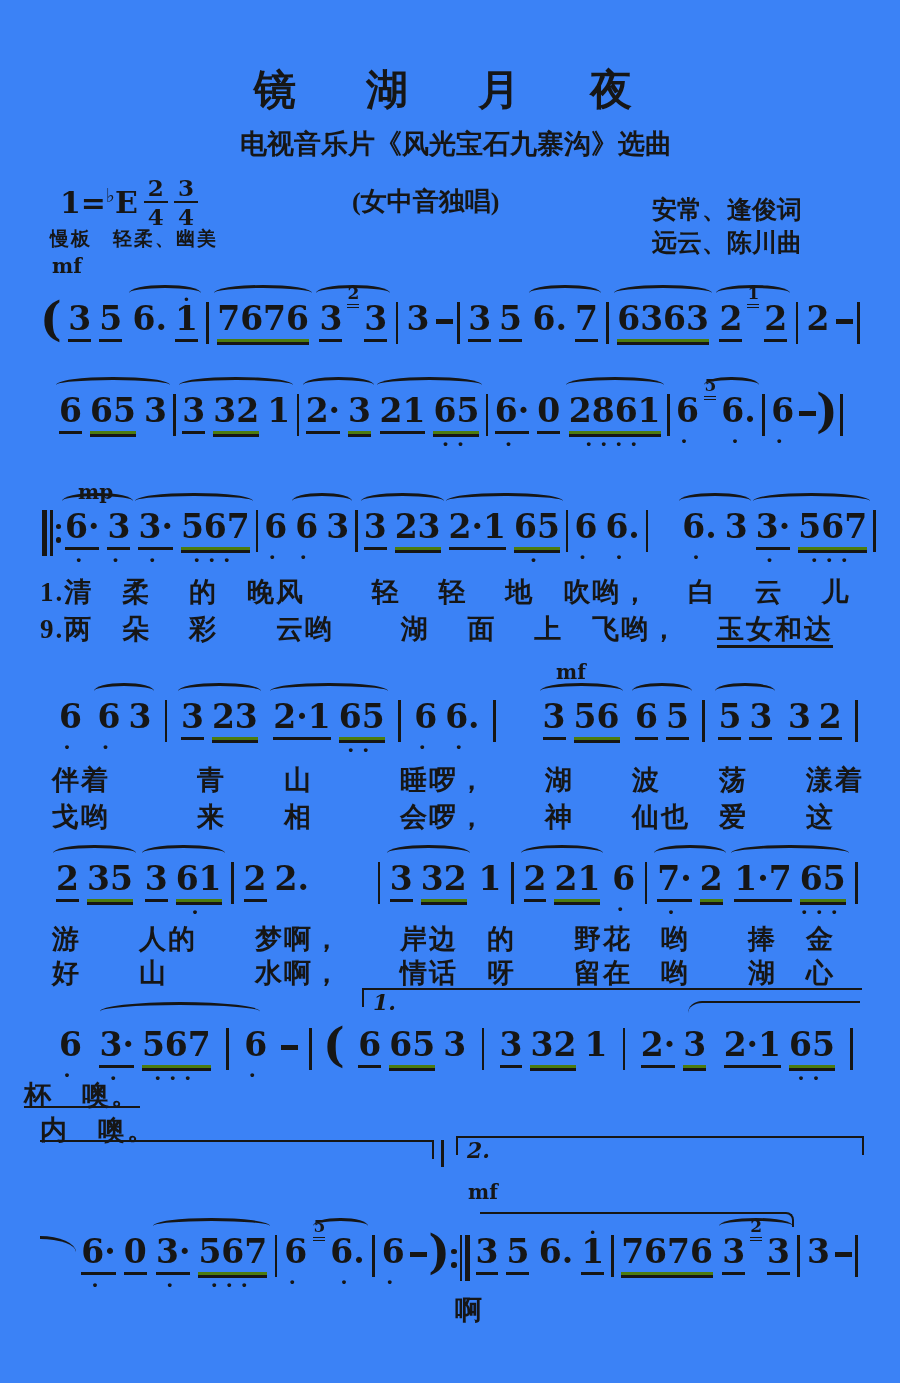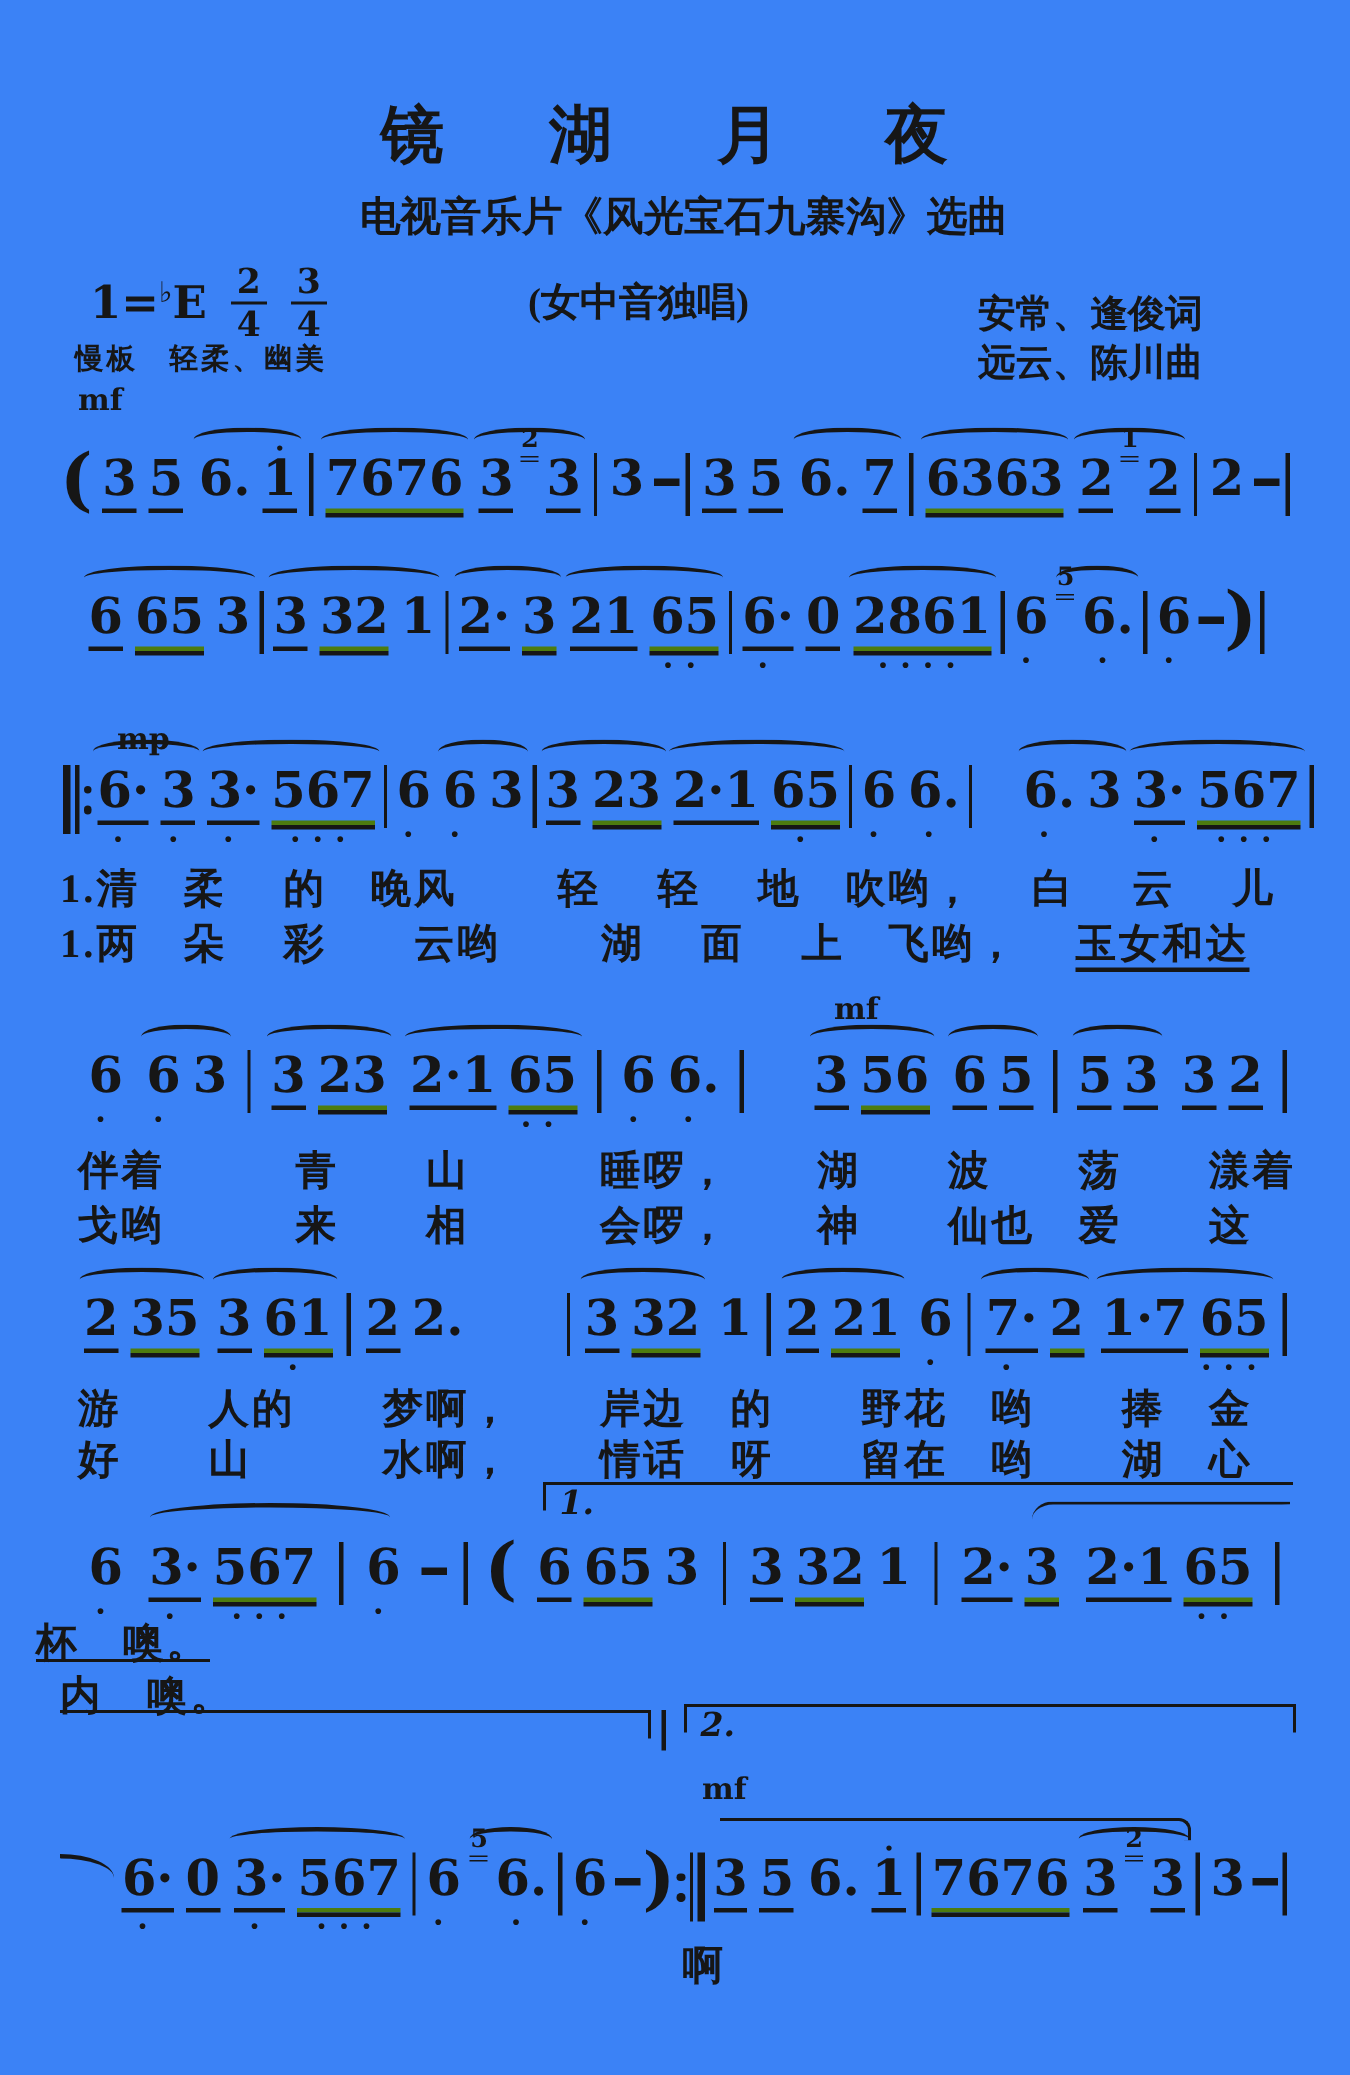--- a/index.html
+++ b/index.html
@@ -5,21 +5,21 @@
   html,body{margin:0;padding:0;background:#888;}
   #sheet{
     position:relative;width:900px;height:1383px;margin:0 auto;
     background:#3b82f6;color:#161616;overflow:hidden;
     font-family:"Liberation Serif",serif;
   }
   
   .abs{position:absolute;}
   .title{left:0;right:0;top:62px;text-align:center;font-size:42px;font-weight:bold;letter-spacing:14px;}
   .subtitle{left:12px;right:0;top:126px;text-align:center;font-size:27px;font-weight:bold;}
-  .keyblock{left:60px;top:176px;display:flex;align-items:center;gap:16px;font-weight:bold;text-align:right;}
+  .keyblock{left:60px;top:176px;display:flex;align-items:center;gap:6px;font-weight:bold;text-align:right;}
   .keysig{font-size:30px;font-weight:bold;font-family:"DejaVu Serif",serif;}
   .keysig sup{font-size:19px;}
   .frac{display:inline-flex;flex-direction:column;align-items:center;line-height:1;font-size:23px;font-family:"DejaVu Serif",serif;}
   .frac .fn{border-bottom:2.5px solid #161616;padding:0 4px 2px;}
   .frac .fd{padding-top:2px;}
   .voice{left:352px;top:184px;font-size:26px;font-weight:bold;}
   .credits{left:652px;top:170px;font-size:25px;font-weight:bold;line-height:1.3;margin-top:24px;}
   .tempo{left:50px;top:226px;font-size:19px;font-weight:bold;letter-spacing:2px;}
   .hdyn{left:52px;top:254px;}
   .dyn{font-weight:bold;font-size:20px;font-family:"DejaVu Serif",serif;}
@@ -408,21 +408,21 @@
           <div class="note"><span class="num u1">3</span></div>
         </div>
         <div class="barline"></div>
         <div class="grp">
           <div class="note"><span class="num">3</span></div>
         </div>
         <div class="dash"></div>
         <div class="barline"></div>
       </div>
       <div class="lyric" style="left: 40px; top: 574px;"><span>1.清　柔　 的　晚风　　 轻　 轻　 地　吹哟，　 白　 云　 儿</span></div>
-      <div class="lyric" style="left: 40px; top: 611px;"><span>1.两　朵　 彩　　云哟　　 湖　 面　 上　飞哟，　 </span><span class="ulp">玉女和达</span></div>
+      <div class="lyric" style="left: 40px; top: 611px;"><span>9.两　朵　 彩　　云哟　　 湖　 面　 上　飞哟，　 </span><span class="ulp">玉女和达</span></div>
       <div class="lyric" style="left: 52px; top: 762px;"><span>伴着　　　青　　山　　　睡啰，　　湖　　波　　荡　　漾着</span></div>
       <div class="lyric" style="left: 52px; top: 799px;"><span>戈哟　　　来　　相　　　会啰，　　神　　仙也　爱　　这</span></div>
       <div class="lyric" style="left: 52px; top: 921px;"><span>游　　人的　　梦啊，　　岸边　的　　野花　哟　　捧　金</span></div>
       <div class="lyric" style="left: 52px; top: 955px;"><span>好　　山　　　水啊，　　情话　呀　　留在　哟　　湖　心</span></div>
       <div class="lyric" style="left: 24px; top: 1077px; text-decoration: underline;"><span>杯　噢。</span></div>
       <div class="lyric" style="left: 40px; top: 1112px;"><span>内　噢。</span></div>
       <div class="lyric" style="left: 455px; top: 1292px;"><span>啊</span></div>
       <div class="dyn abs" style="left: 78px; top: 480px;">mp</div>
       <div class="dyn abs" style="left: 556px; top: 660px;">mf</div>
       <div class="dyn abs" style="left: 468px; top: 1180px;">mf</div>

